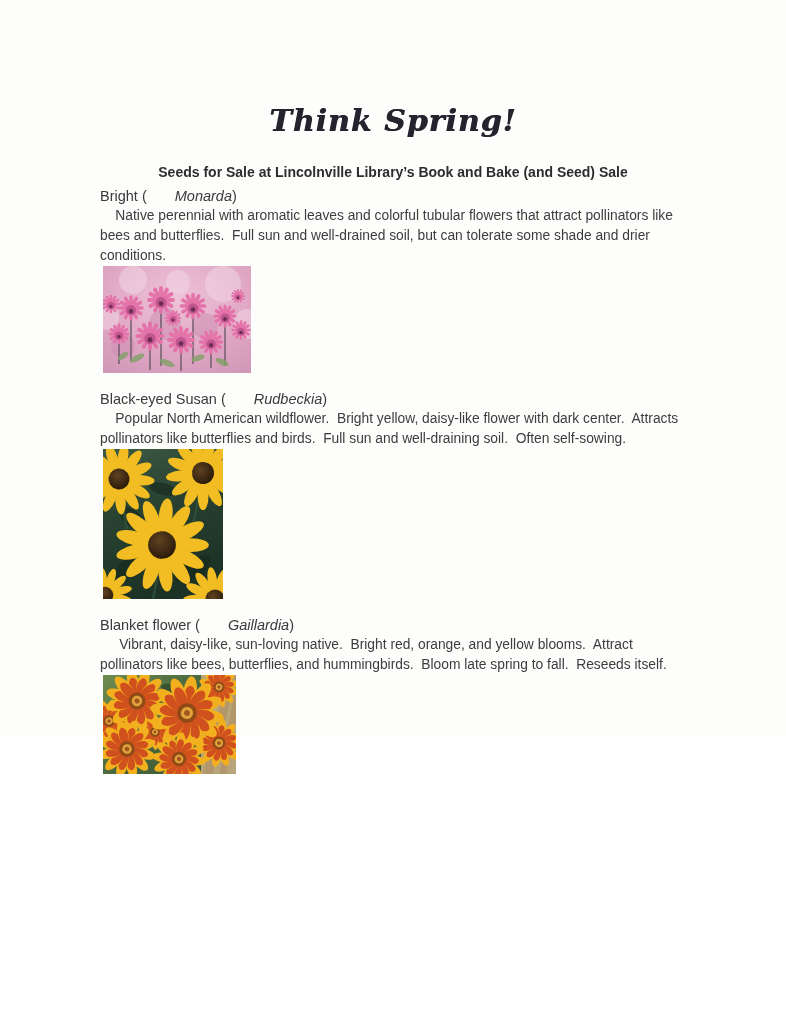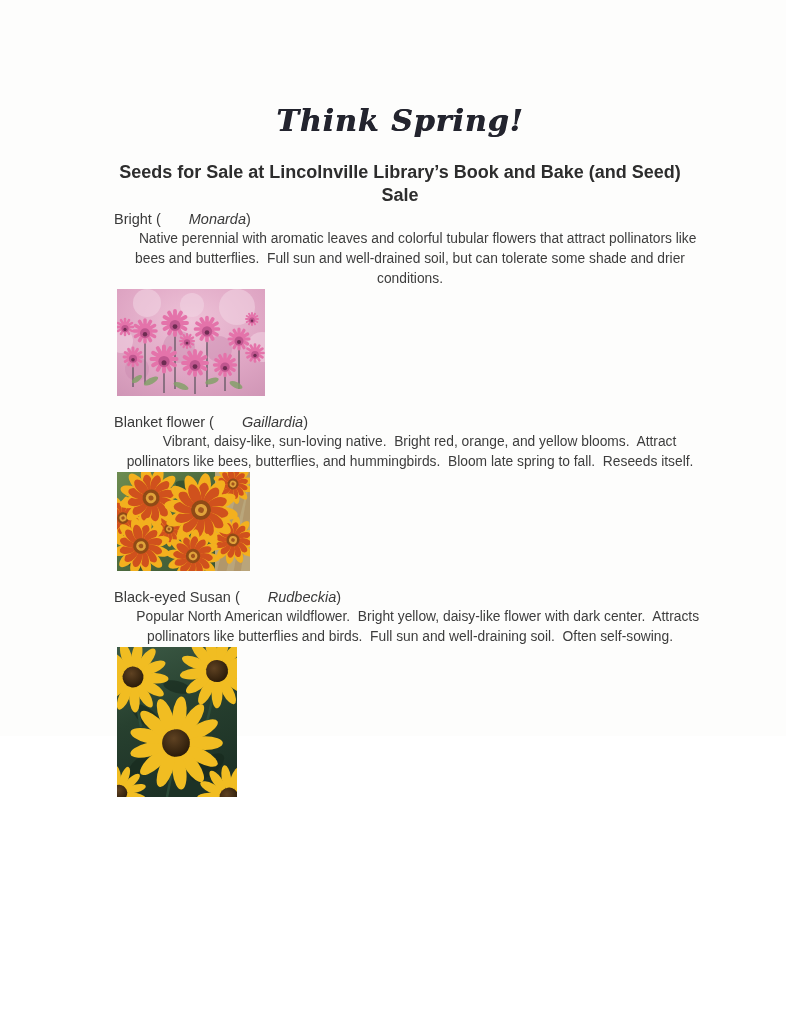--- a/index.html
+++ b/index.html
@@ -9,39 +9,38 @@
     font-family:"Liberation Sans", sans-serif;
     color:#3d3d3d;
     overflow:hidden;
   }
   .page{
     position:relative;
     width:786px;height:736px;
     background:#fdfdfc;
     padding-top:104px;
     box-sizing:border-box;
-    padding-left:14px;
   }
   .doc-title{
     text-align:center;
     font-family:"DejaVu Serif", serif;
     font-style:italic;
     font-weight:bold;
     font-size:30px;
     line-height:34px;
     color:#23242e;
     letter-spacing:1px;
     text-shadow:0.6px 0 0 #23242e;
   }
   .doc-subtitle{
     width:566px;
     margin:23px auto 0 auto;
     text-align:center;
     font-weight:bold;
-    font-size:18px;
+    font-size:14px;
     line-height:23px;
     color:#2d2d2d;
   }
   .content{
     padding-left:100px;
     width:592px;
   }
   .section-heading{
     margin-top:2px;
     font-size:14.5px;
@@ -50,21 +49,20 @@
     white-space:pre-wrap;
   }
   .section + .section .section-heading{margin-top:16px;}
   .latin{font-style:italic;margin-left:28px;}
   .section-desc{
     font-size:13.8px;
     line-height:20px;
     color:#3d3d3d;
     white-space:pre-wrap;
     margin:0;
-    text-align:center;
   }
   .photo{
     margin-left:3px;
     margin-top:0px;
     display:block;
     line-height:0;
   }
   .photo svg{display:block;}
 </style>
 </head>
@@ -128,103 +126,20 @@
           <use href="#bbHead" transform="translate(16,68) scale(0.9)"></use>
           <use href="#bbHead" transform="translate(138,64) scale(0.85)"></use>
           <use href="#bbHead" transform="translate(47,70) scale(1.25)"></use>
           <use href="#bbHead" transform="translate(78,74) scale(1.2)"></use>
           <use href="#bbHead" transform="translate(108,76) scale(1.05)"></use>
         </svg>
       </span>
     </div>
 
     <div class="section">
-      <div class="section-heading"><span>Blanket flower (</span><span class="latin">Gaillardia</span><span>)</span></div>
-      <p class="section-desc">     Vibrant, daisy-like, sun-loving native.  Bright red, orange, and yellow blooms.  Attract pollinators like bees, butterflies, and hummingbirds.  Bloom late spring to fall.  Reseeds itself.</p>
-      <span class="photo">
-        <svg width="133" height="99" viewBox="0 0 133 99" xmlns="http://www.w3.org/2000/svg">
-          <defs>
-            <linearGradient id="gBg" x1="0" y1="0" x2="1" y2="0.7">
-              <stop offset="0" stop-color="#6d8c50"></stop>
-              <stop offset="0.55" stop-color="#48663c"></stop>
-              <stop offset="1" stop-color="#3c5634"></stop>
-            </linearGradient>
-            <g id="gPetal">
-              <ellipse cy="-15" rx="4.6" ry="10.5" fill="#f3b01e"></ellipse>
-              <ellipse cy="-11.5" rx="3.9" ry="7.5" fill="#d0511d"></ellipse>
-            </g>
-            <g id="gFlower">
-              <g transform="rotate(0)">
-                  <use href="#gPetal"></use>
-                </g>
-              <g transform="rotate(30)">
-                  <use href="#gPetal"></use>
-                </g>
-              <g transform="rotate(60)">
-                  <use href="#gPetal"></use>
-                </g>
-              <g transform="rotate(90)">
-                  <use href="#gPetal"></use>
-                </g>
-              <g transform="rotate(120)">
-                  <use href="#gPetal"></use>
-                </g>
-              <g transform="rotate(150)">
-                  <use href="#gPetal"></use>
-                </g>
-              <g transform="rotate(180)">
-                  <use href="#gPetal"></use>
-                </g>
-              <g transform="rotate(210)">
-                  <use href="#gPetal"></use>
-                </g>
-              <g transform="rotate(240)">
-                  <use href="#gPetal"></use>
-                </g>
-              <g transform="rotate(270)">
-                  <use href="#gPetal"></use>
-                </g>
-              <g transform="rotate(300)">
-                  <use href="#gPetal"></use>
-                </g>
-              <g transform="rotate(330)">
-                  <use href="#gPetal"></use>
-                </g>
-              <circle r="6.8" fill="#8f4a16"></circle>
-              <circle r="4.2" fill="#e0a23a"></circle>
-              <circle r="2" fill="#a2541c"></circle>
-            </g>
-          </defs>
-          <rect width="133" height="99" fill="url(#gBg)"></rect>
-          <g fill="#c6ae83">
-            <rect x="98" y="0" width="35" height="99" opacity="0.9"></rect>
-            <ellipse cx="104" cy="30" rx="9" ry="26" transform="rotate(18 104 30)" opacity="0.8"></ellipse>
-          </g>
-          <g fill="#b09468" opacity="0.8">
-            <rect x="112" y="-8" width="9" height="120" transform="rotate(14 116 52)"></rect>
-            <rect x="125" y="-8" width="7" height="120" transform="rotate(10 128 52)"></rect>
-          </g>
-          <g fill="#2e4628" opacity="0.7">
-            <ellipse cx="52" cy="52" rx="14" ry="6" transform="rotate(-30 52 52)"></ellipse>
-            <ellipse cx="18" cy="90" rx="13" ry="6" transform="rotate(25 18 90)"></ellipse>
-            <ellipse cx="70" cy="14" rx="12" ry="5" transform="rotate(12 70 14)"></ellipse>
-          </g>
-          <use href="#gFlower" transform="translate(116,12) scale(0.8) rotate(18)"></use>
-          <use href="#gFlower" transform="translate(6,46) scale(0.85) rotate(-20)"></use>
-          <use href="#gFlower" transform="translate(116,68) scale(0.95) rotate(10)"></use>
-          <use href="#gFlower" transform="translate(52,57) scale(0.7) rotate(28)"></use>
-          <use href="#gFlower" transform="translate(34,26) scale(1.25) rotate(-12)"></use>
-          <use href="#gFlower" transform="translate(84,38) scale(1.45) rotate(8)"></use>
-          <use href="#gFlower" transform="translate(24,74) scale(1.15) rotate(16)"></use>
-          <use href="#gFlower" transform="translate(76,84) scale(1.05) rotate(-24)"></use>
-        </svg>
-      </span>
-    </div>
-
-    <div class="section">
       <div class="section-heading"><span>Black-eyed Susan (</span><span class="latin">Rudbeckia</span><span>)</span></div>
       <p class="section-desc">    Popular North American wildflower.  Bright yellow, daisy-like flower with dark center.  Attracts pollinators like butterflies and birds.  Full sun and well-draining soil.  Often self-sowing.</p>
       <span class="photo">
         <svg width="120" height="150" viewBox="0 0 120 150" xmlns="http://www.w3.org/2000/svg">
           <defs>
             <linearGradient id="besBg" x1="0" y1="0" x2="0.3" y2="1">
               <stop offset="0" stop-color="#3c5a45"></stop>
               <stop offset="0.5" stop-color="#27402f"></stop>
               <stop offset="1" stop-color="#1d3226"></stop>
             </linearGradient>
@@ -289,14 +204,97 @@
           </g>
           <use href="#besFlower" transform="translate(16,30) scale(1.0) rotate(10)"></use>
           <use href="#besFlower" transform="translate(100,24) scale(1.05) rotate(-14)"></use>
           <use href="#besFlower" transform="translate(2,146) scale(0.78) rotate(20)"></use>
           <use href="#besFlower" transform="translate(112,150) scale(0.9) rotate(-8)"></use>
           <use href="#besFlower" transform="translate(59,96) scale(1.32) rotate(7)"></use>
         </svg>
       </span>
     </div>
 
+    <div class="section">
+      <div class="section-heading"><span>Blanket flower (</span><span class="latin">Gaillardia</span><span>)</span></div>
+      <p class="section-desc">     Vibrant, daisy-like, sun-loving native.  Bright red, orange, and yellow blooms.  Attract pollinators like bees, butterflies, and hummingbirds.  Bloom late spring to fall.  Reseeds itself.</p>
+      <span class="photo">
+        <svg width="133" height="99" viewBox="0 0 133 99" xmlns="http://www.w3.org/2000/svg">
+          <defs>
+            <linearGradient id="gBg" x1="0" y1="0" x2="1" y2="0.7">
+              <stop offset="0" stop-color="#6d8c50"></stop>
+              <stop offset="0.55" stop-color="#48663c"></stop>
+              <stop offset="1" stop-color="#3c5634"></stop>
+            </linearGradient>
+            <g id="gPetal">
+              <ellipse cy="-15" rx="4.6" ry="10.5" fill="#f3b01e"></ellipse>
+              <ellipse cy="-11.5" rx="3.9" ry="7.5" fill="#d0511d"></ellipse>
+            </g>
+            <g id="gFlower">
+              <g transform="rotate(0)">
+                  <use href="#gPetal"></use>
+                </g>
+              <g transform="rotate(30)">
+                  <use href="#gPetal"></use>
+                </g>
+              <g transform="rotate(60)">
+                  <use href="#gPetal"></use>
+                </g>
+              <g transform="rotate(90)">
+                  <use href="#gPetal"></use>
+                </g>
+              <g transform="rotate(120)">
+                  <use href="#gPetal"></use>
+                </g>
+              <g transform="rotate(150)">
+                  <use href="#gPetal"></use>
+                </g>
+              <g transform="rotate(180)">
+                  <use href="#gPetal"></use>
+                </g>
+              <g transform="rotate(210)">
+                  <use href="#gPetal"></use>
+                </g>
+              <g transform="rotate(240)">
+                  <use href="#gPetal"></use>
+                </g>
+              <g transform="rotate(270)">
+                  <use href="#gPetal"></use>
+                </g>
+              <g transform="rotate(300)">
+                  <use href="#gPetal"></use>
+                </g>
+              <g transform="rotate(330)">
+                  <use href="#gPetal"></use>
+                </g>
+              <circle r="6.8" fill="#8f4a16"></circle>
+              <circle r="4.2" fill="#e0a23a"></circle>
+              <circle r="2" fill="#a2541c"></circle>
+            </g>
+          </defs>
+          <rect width="133" height="99" fill="url(#gBg)"></rect>
+          <g fill="#c6ae83">
+            <rect x="98" y="0" width="35" height="99" opacity="0.9"></rect>
+            <ellipse cx="104" cy="30" rx="9" ry="26" transform="rotate(18 104 30)" opacity="0.8"></ellipse>
+          </g>
+          <g fill="#b09468" opacity="0.8">
+            <rect x="112" y="-8" width="9" height="120" transform="rotate(14 116 52)"></rect>
+            <rect x="125" y="-8" width="7" height="120" transform="rotate(10 128 52)"></rect>
+          </g>
+          <g fill="#2e4628" opacity="0.7">
+            <ellipse cx="52" cy="52" rx="14" ry="6" transform="rotate(-30 52 52)"></ellipse>
+            <ellipse cx="18" cy="90" rx="13" ry="6" transform="rotate(25 18 90)"></ellipse>
+            <ellipse cx="70" cy="14" rx="12" ry="5" transform="rotate(12 70 14)"></ellipse>
+          </g>
+          <use href="#gFlower" transform="translate(116,12) scale(0.8) rotate(18)"></use>
+          <use href="#gFlower" transform="translate(6,46) scale(0.85) rotate(-20)"></use>
+          <use href="#gFlower" transform="translate(116,68) scale(0.95) rotate(10)"></use>
+          <use href="#gFlower" transform="translate(52,57) scale(0.7) rotate(28)"></use>
+          <use href="#gFlower" transform="translate(34,26) scale(1.25) rotate(-12)"></use>
+          <use href="#gFlower" transform="translate(84,38) scale(1.45) rotate(8)"></use>
+          <use href="#gFlower" transform="translate(24,74) scale(1.15) rotate(16)"></use>
+          <use href="#gFlower" transform="translate(76,84) scale(1.05) rotate(-24)"></use>
+        </svg>
+      </span>
+    </div>
+
   </div>
 </div>
 
 </body></html>

